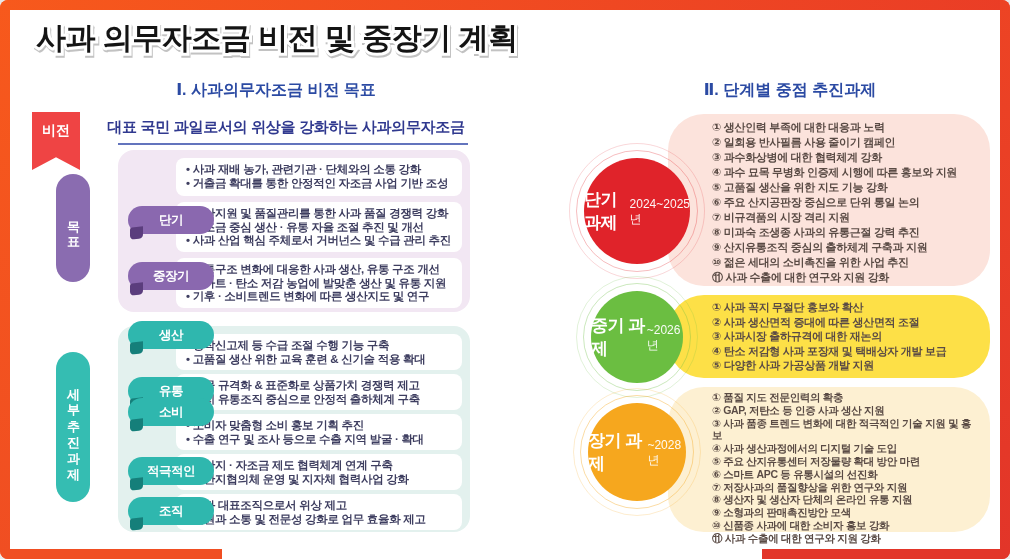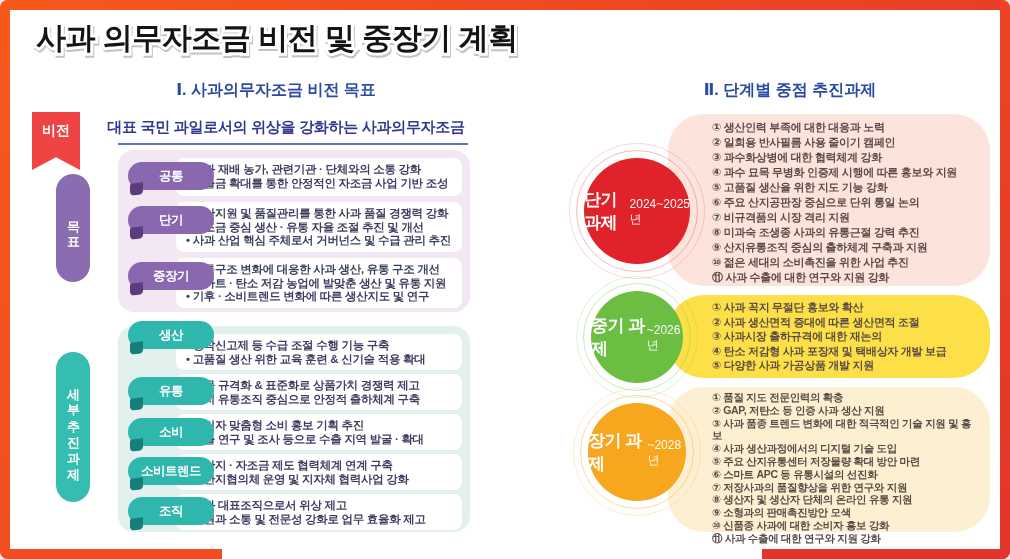--- a/index.html
+++ b/index.html
@@ -103,21 +103,20 @@
 
   <div class="vision-ribbon">
     <span>비전</span>
   </div>
   <div class="vision-statement">대표 국민 과일로서의 위상을 강화하는 사과의무자조금</div>
   <div class="vision-underline"></div>
 
   <div class="v-pill v-goal">목표</div>
   <div class="grp-container goal-container"></div>
 
-  <div class="pill pill-purple" style="top:162px;">공통</div>
   <div class="grp-box" style="top:158px;height:38px;">
     <div class="ln">사과 재배 농가, 관련기관 · 단체와의 소통 강화</div>
     <div class="ln">거출금 확대를 통한 안정적인 자조금 사업 기반 조성</div>
   </div>
 
   <div class="pill pill-purple" style="top:206px;">단기</div>
   <div class="grp-box" style="top:202px;height:50px;">
     <div class="ln">생산지원 및 품질관리를 통한 사과 품질 경쟁력 강화</div>
     <div class="ln">자조금 중심 생산 · 유통 자율 조절 추진 및 개선</div>
     <div class="ln">사과 산업 핵심 주체로서 거버넌스 및 수급 관리 추진</div>
@@ -138,27 +137,27 @@
     <div class="ln">경작신고제 등 수급 조절 수행 기능 구축</div>
     <div class="ln">고품질 생산 위한 교육 훈련 &amp; 신기술 적용 확대</div>
   </div>
 
   <div class="pill pill-teal" style="top:377px;">유통</div>
   <div class="grp-box" style="top:374px;height:36px;">
     <div class="ln">원물 규격화 &amp; 표준화로 상품가치 경쟁력 제고</div>
     <div class="ln">산지 유통조직 중심으로 안정적 출하체계 구축</div>
   </div>
 
-  <div class="pill pill-teal" style="top:418px;">소비</div>
+  <div class="pill pill-teal" style="top:398px;">소비</div>
   <div class="grp-box" style="top:414px;height:36px;">
     <div class="ln">소비자 맞춤형 소비 홍보 기획 추진</div>
     <div class="ln">수출 연구 및 조사 등으로 수출 지역 발굴 · 확대</div>
   </div>
 
-  <div class="pill pill-teal" style="top:457px;">소비트렌드</div>
+  <div class="pill pill-teal" style="top:457px;">적극적인</div>
   <div class="grp-box" style="top:454px;height:36px;">
     <div class="ln">주산지 · 자조금 제도 협력체계 연계 구축</div>
     <div class="ln">주산지협의체 운영 및 지자체 협력사업 강화</div>
   </div>
 
   <div class="pill pill-teal" style="top:497px;">조직</div>
   <div class="grp-box" style="top:494px;height:36px;">
     <div class="ln">사과 대표조직으로서 위상 제고</div>
     <div class="ln">회원과 소통 및 전문성 강화로 업무 효율화 제고</div>
   </div>

